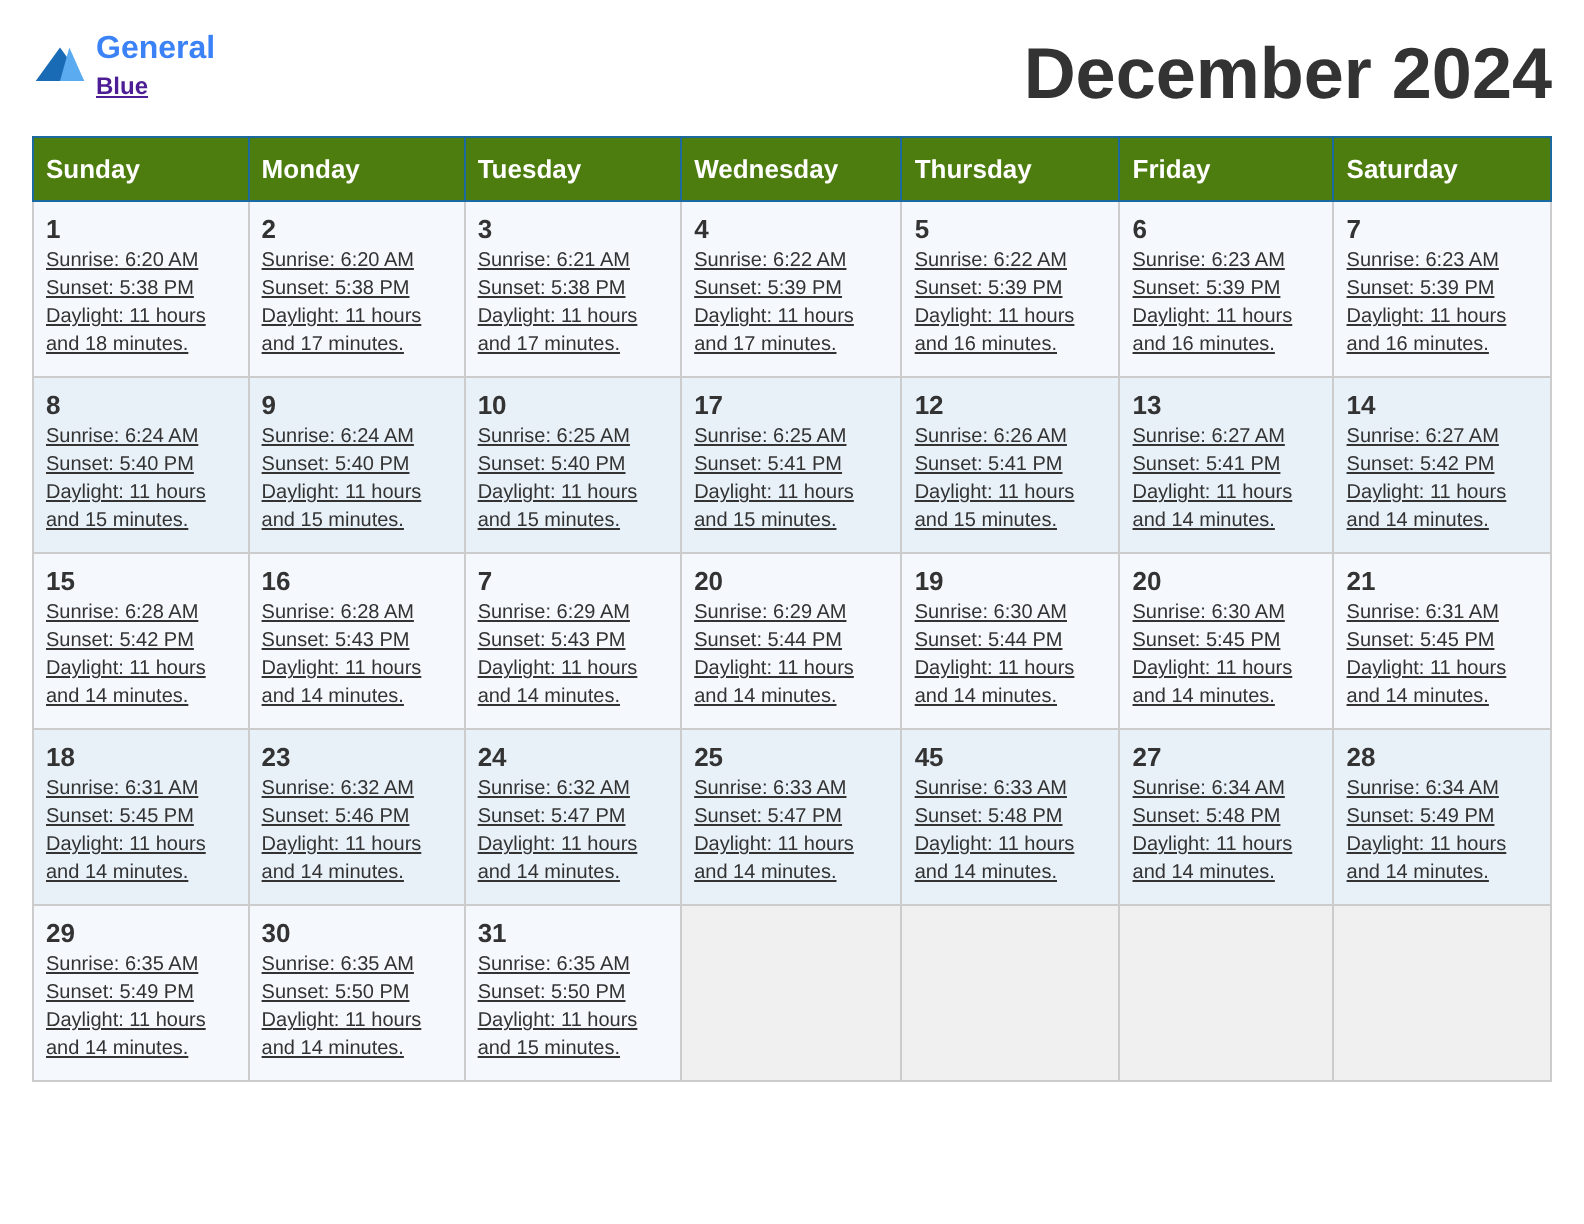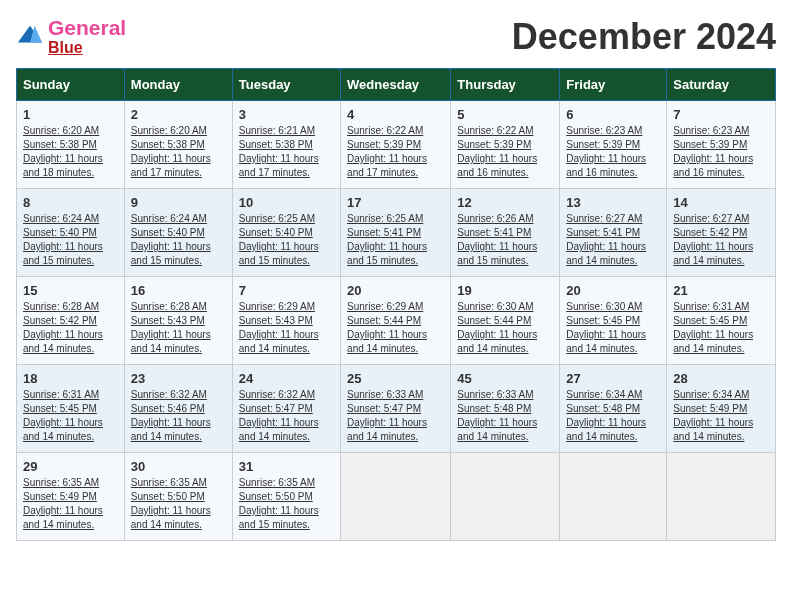--- a/index.html
+++ b/index.html
@@ -37,21 +37,21 @@
       font-size: 16px;
       color: #555;
       margin-top: 2px;
     }
     .calendar {
       width: 100%;
       border-collapse: collapse;
       border: 1px solid #ccc;
     }
     .calendar thead tr th {
-      background-color: #14532d;
+      background-color: #4d7c0f;
       color: white;
       font-size: 13px;
       font-weight: bold;
       padding: 8px 6px;
       text-align: left;
       border: 1px solid #1a6aa0;
     }
     .calendar tbody tr td {
       vertical-align: top;
       padding: 6px 6px 8px 6px;
@@ -88,22 +88,22 @@
 <body>
 
 <div class="header-section">
   <div class="logo">
     <svg class="logo-icon" viewBox="0 0 30 30" xmlns="http://www.w3.org/2000/svg">
       <polygon points="15,4 28,22 2,22" fill="#1a6bb5"></polygon>
       <polygon points="20,4 28,22 15,22" fill="#5aabf0"></polygon>
     </svg>
     <div>
       <div style="line-height:1.1">
-        <span style="font-size:21px;font-weight:bold;color:#ec4899;">General</span><br>
-        <span style="font-size:16px;font-weight:bold;color:#b91c1c;text-decoration:underline;">Blue</span>
+        <span style="font-size:16px;font-weight:bold;color:#3b82f6;">General</span><br>
+        <span style="font-size:12px;font-weight:bold;color:#4c1d95;text-decoration:underline;">Blue</span>
       </div>
     </div>
   </div>
   <div class="title-section">
     <div class="month-title">December 2024</div>
   </div>
 </div>
 
 <table class="calendar">
   <thead>

